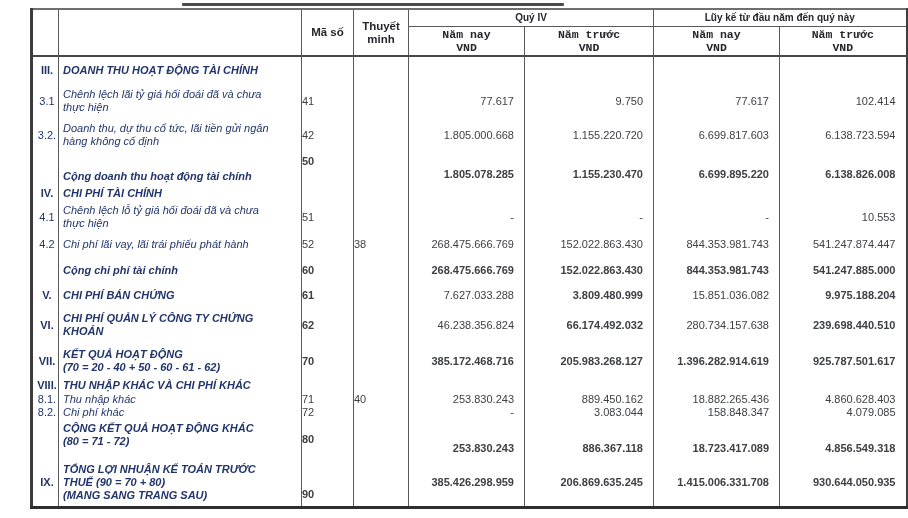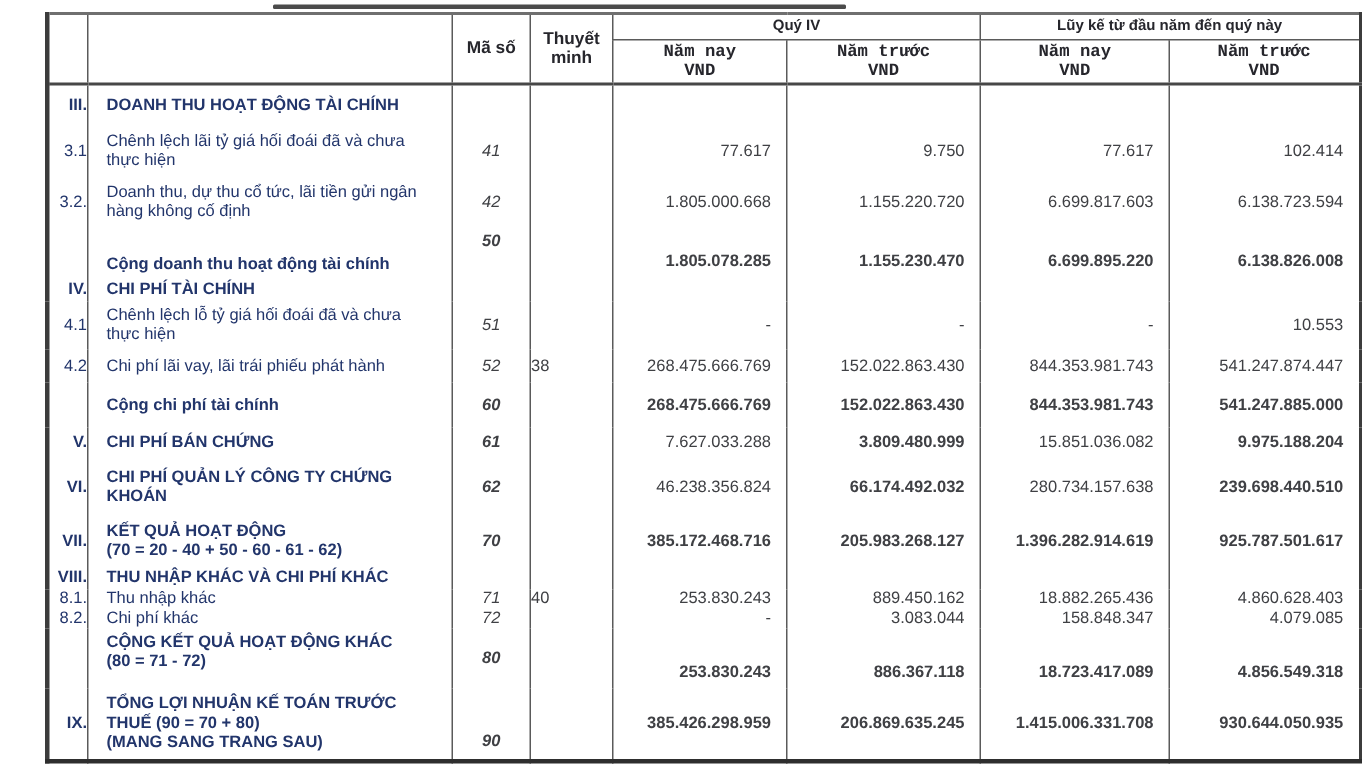--- a/index.html
+++ b/index.html
@@ -25,24 +25,24 @@
   col.c0{width:27px}col.c1{width:243px}col.c2{width:52px}col.c3{width:55px}
   col.c4{width:116px}col.c5{width:129px}col.c6{width:126px}col.c7{width:127px}
   th,td{border-left:1px solid var(--grid);padding:0;vertical-align:middle;}
   thead th{color:var(--head);font-weight:bold;font-size:11.5px;line-height:13px;
     text-align:center;border-bottom:2px solid #474747;}
   thead tr.h1{height:17px;}
   thead tr.h2{height:30px;font-family:Liberation Mono, monospace;}
   thead th.grp{border-bottom:1px solid var(--grid);font-size:10px;}
   thead th.wrap{padding:8px 6px;}
   tbody td{font-size:11px;line-height:13px;}
-  td.no{color:var(--label);text-align:right;padding-left:3px;font-size:11px;}
-  td.desc{color:var(--label);text-align:left;padding-left:12px;overflow:hidden;}
+  td.no{color:var(--label);text-align:center;padding-left:3px;font-size:11px;}
+  td.desc{color:var(--label);text-align:left;padding-left:4px;overflow:hidden;font-style:italic;}
   td.desc .line{white-space:nowrap;}
-  td.code{color:var(--num);text-align:center;font-style:italic;}
+  td.code{color:var(--num);}
   td.note{color:var(--num);text-align:left;}
   td.val{color:var(--num);text-align:right;padding-right:10px;white-space:nowrap;}
   .b{font-weight:bold;}
   tbody tr:nth-child(1){height:28px}
   tbody tr:nth-child(2){height:34px}
   tbody tr:nth-child(3){height:34px}
   tbody tr:nth-child(4){height:34px}
   tbody tr:nth-child(5){height:15px}
   tbody tr:nth-child(6){height:32px}
   tbody tr:nth-child(7){height:22px}

